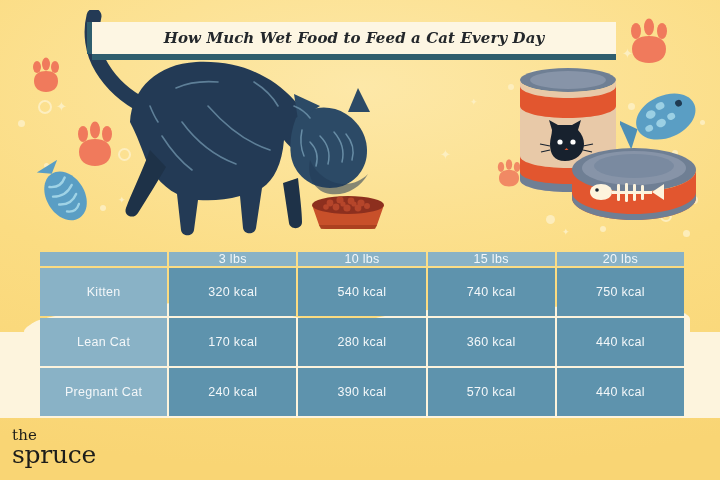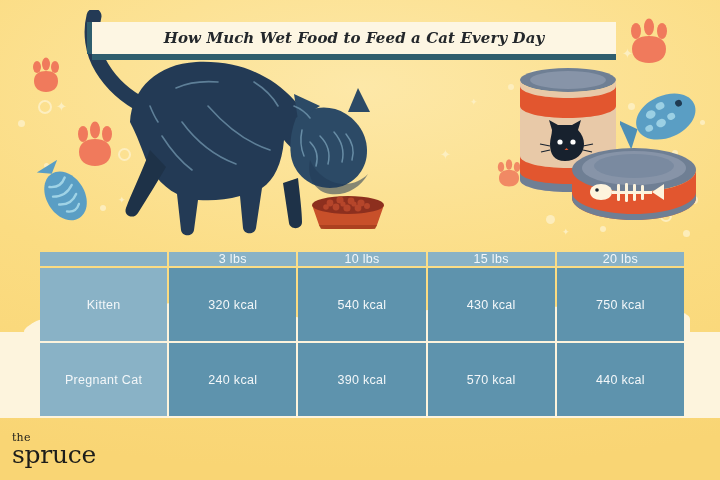--- a/index.html
+++ b/index.html
@@ -75,21 +75,21 @@
   .corner{background:#89b2c6;}
   th.wcol{background:#89b2c6;font-weight:400;}
   td.rowlabel{background:#89b2c6;margin-left:33px;}
   td.val{background:#5e93ad;}
 
   
   .logo{
     position:absolute;left:12px;bottom:14px;
     font-family:"DejaVu Serif", serif;color:#1d1d1a;line-height:.92;
   }
-  .logo .the{font-size:11px;display:block;letter-spacing:.2px;margin-top:28px;}
+  .logo .the{font-size:15px;display:block;letter-spacing:.2px;margin-top:28px;}
   .logo .spruce{font-size:25px;display:block;font-weight:400;letter-spacing:-.3px;}
 </style>
 </head>
 <body>
 
 <div id="stage">
 
   <div class="floor"></div>
   <div class="cloudlump" style="left:30px;bottom:140px;width:120px;height:26px;"></div>
   <div class="cloudlump" style="left:120px;bottom:146px;width:160px;height:32px;"></div>
@@ -300,22 +300,29 @@
           <th class="wcol">10 lbs</th>
           <th class="wcol">15 lbs</th>
           <th class="wcol">20 lbs</th>
         </tr>
       </thead>
       <tbody>
         <tr>
           <td class="rowlabel">Kitten</td>
           <td class="val">320 kcal</td>
           <td class="val">540 kcal</td>
-          <td class="val">430 kcal</td>
+          <td class="val">740 kcal</td>
           <td class="val">750 kcal</td>
+        </tr>
+        <tr>
+          <td class="rowlabel">Lean Cat</td>
+          <td class="val">170 kcal</td>
+          <td class="val">280 kcal</td>
+          <td class="val">360 kcal</td>
+          <td class="val">440 kcal</td>
         </tr>
         <tr>
           <td class="rowlabel">Pregnant Cat</td>
           <td class="val">240 kcal</td>
           <td class="val">390 kcal</td>
           <td class="val">570 kcal</td>
           <td class="val">440 kcal</td>
         </tr>
       </tbody>
     </table>

